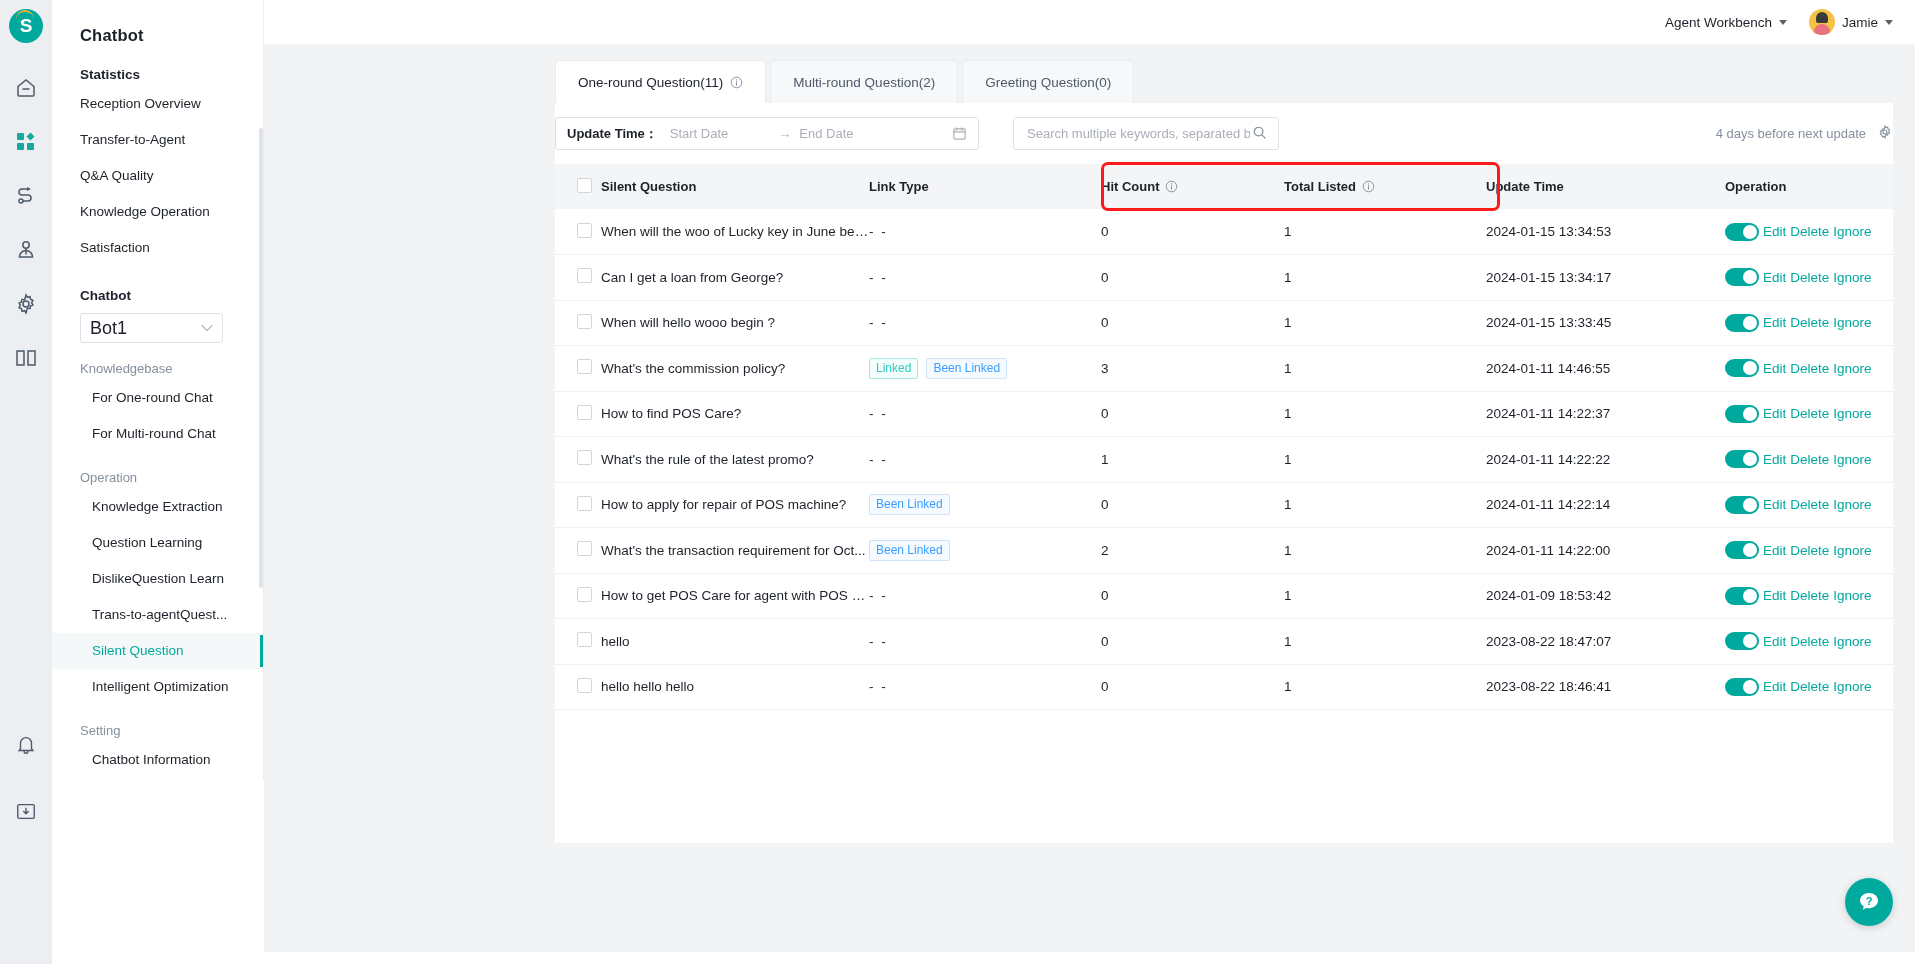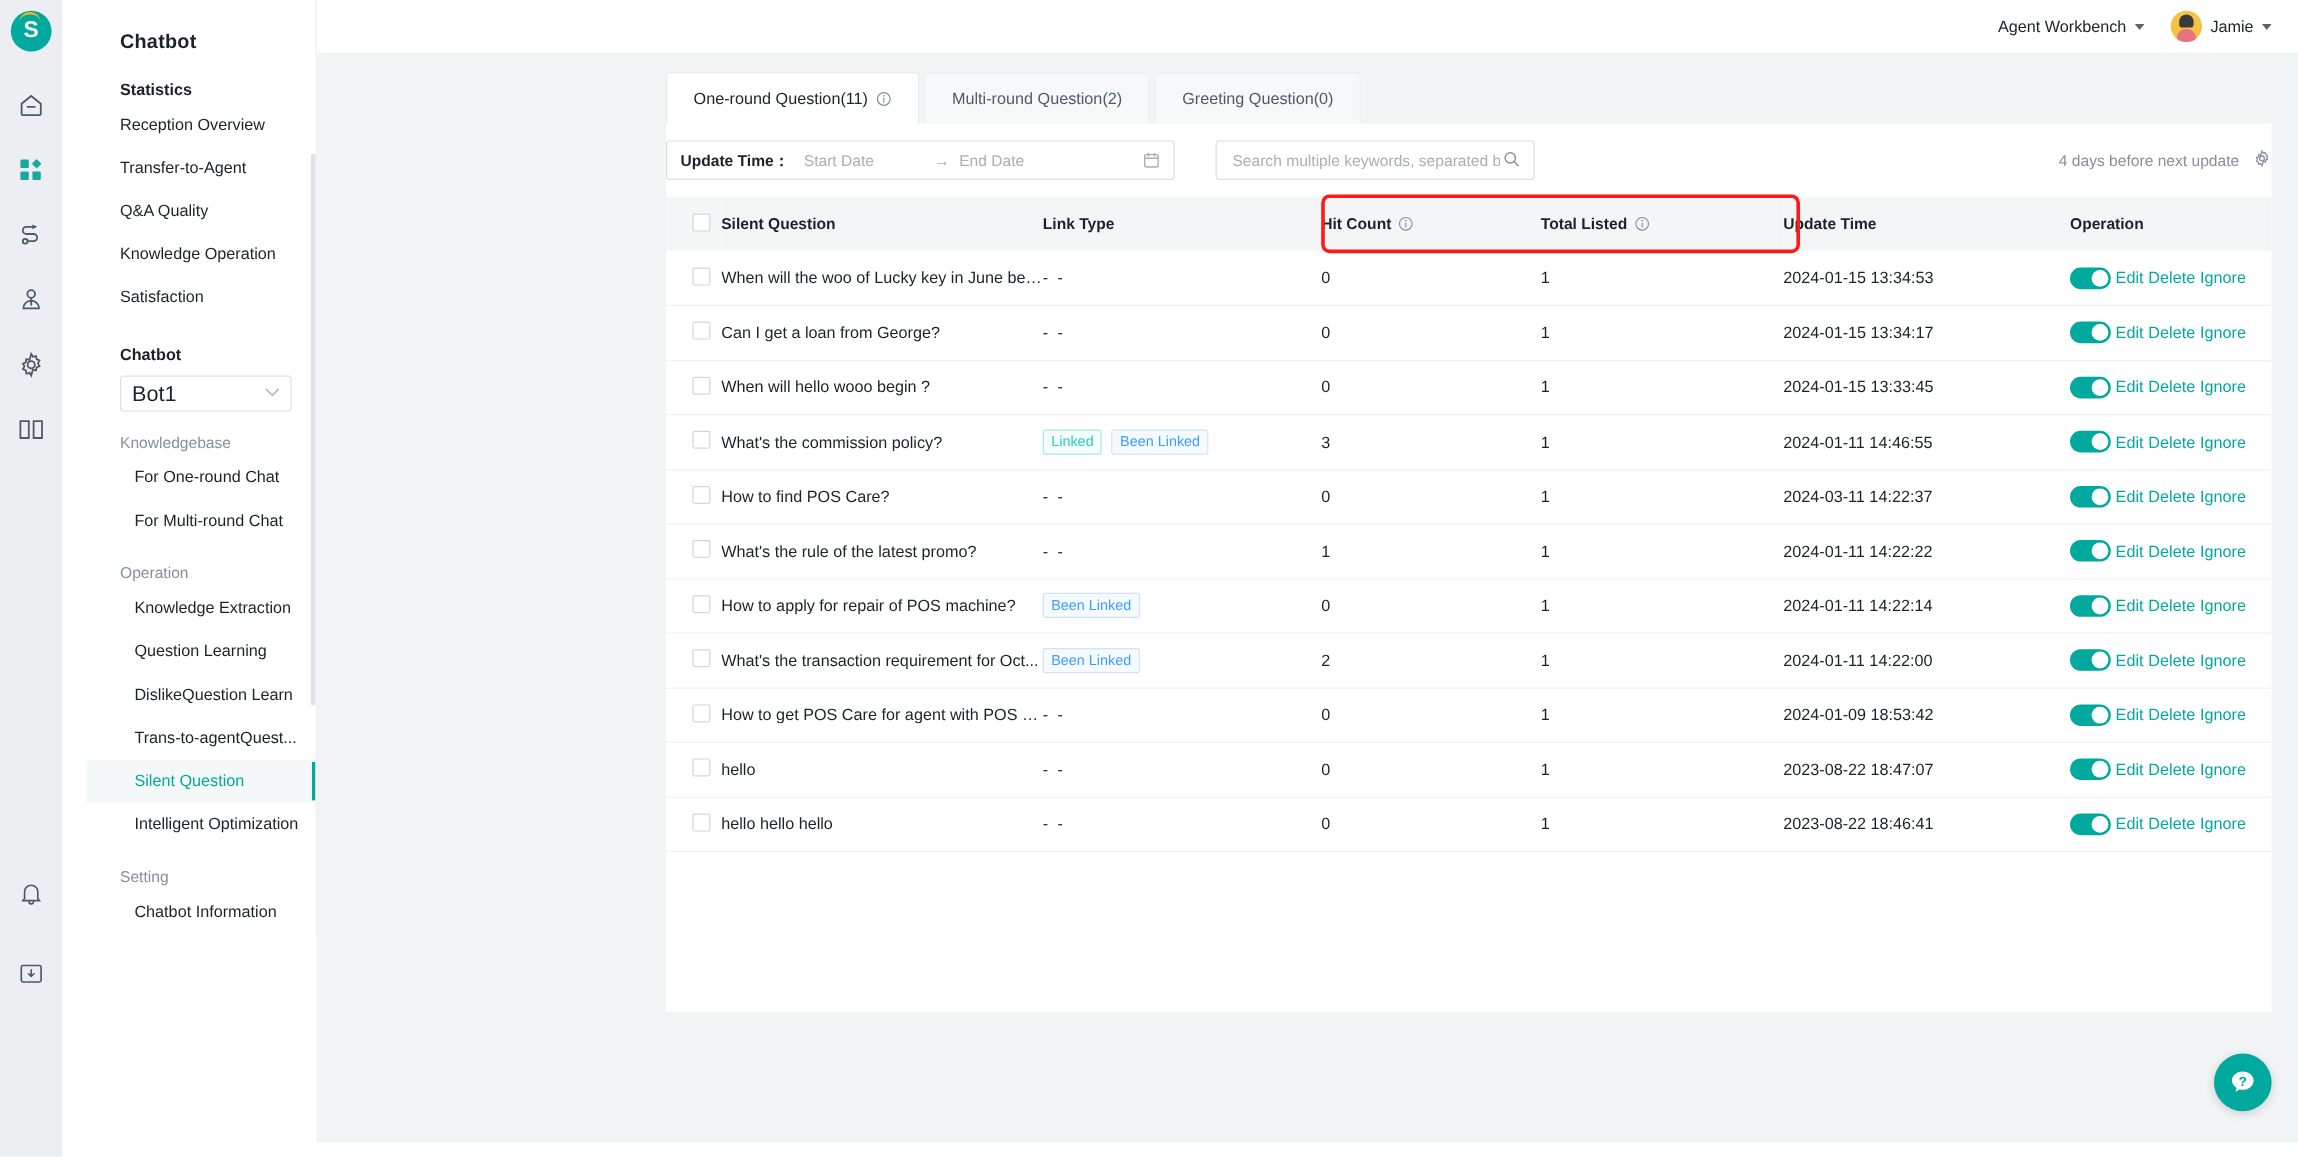--- a/index.html
+++ b/index.html
@@ -28,21 +28,21 @@
     content:""; position:absolute; top:1px; left:7px; width:18px; height:9px;
     border-top:2px solid #f0b429; border-radius:9px 9px 0 0;
   }
   .rail-icons { margin-top: 32px; display: flex; flex-direction: column; gap: 28px; align-items: center; }
   .rail-ic { width: 26px; height: 26px; display:flex; align-items:center; justify-content:center; cursor: pointer; }
   .rail-bottom { position: absolute; bottom: 140px; display:flex; flex-direction:column; gap:40px; align-items:center; }
 
   
   .sidebar {
     width: 212px; flex: 0 0 212px; height: 780px; background: #ffffff;
-    border-right: 1px solid #ebedf0; position: relative; overflow: hidden; padding-left: 20px;
+    border-right: 1px solid #ebedf0; position: relative; overflow: hidden;
   }
   .sb-title { font-size: 16.5px; font-weight: 700; color: #1d2129; padding: 26px 0 0 28px; letter-spacing: .2px; }
   .sb-group-bold { font-size: 13.5px; font-weight: 700; color: #1d2129; padding: 22px 0 4px 28px; }
   .sb-group { font-size: 13px; font-weight: 400; color: #86909c; padding: 18px 0 4px 28px; }
   .sb-item {
     font-size: 13.5px; color: #1d2129; padding: 8px 0 8px 28px; cursor: pointer;
     line-height: 20px; white-space: nowrap; overflow: hidden; text-overflow: ellipsis;
   }
   .sb-item.indent { padding-left: 40px; }
   .sb-item.active {
@@ -468,21 +468,21 @@
                 </td>
               </tr>
               <tr>
                 <td class="col-cb"><span class="cbx"></span></td>
                 <td class="col-q">
                   <span class="ell">How to find POS Care?</span>
                 </td>
                 <td class="col-lt"><span class="dash">- -</span></td>
                 <td class="col-hc">0</td>
                 <td class="col-tl">1</td>
-                <td class="col-ut">2024-03-11 14:22:37</td>
+                <td class="col-ut">2024-01-11 14:22:37</td>
                 <td class="col-op">
                   <div class="ops">
                     <span class="toggle"></span>
                     <span class="op-link">Edit</span>
                     <span class="op-link">Delete</span>
                     <span class="op-link">Ignore</span>
                   </div>
                 </td>
               </tr>
               <tr>

